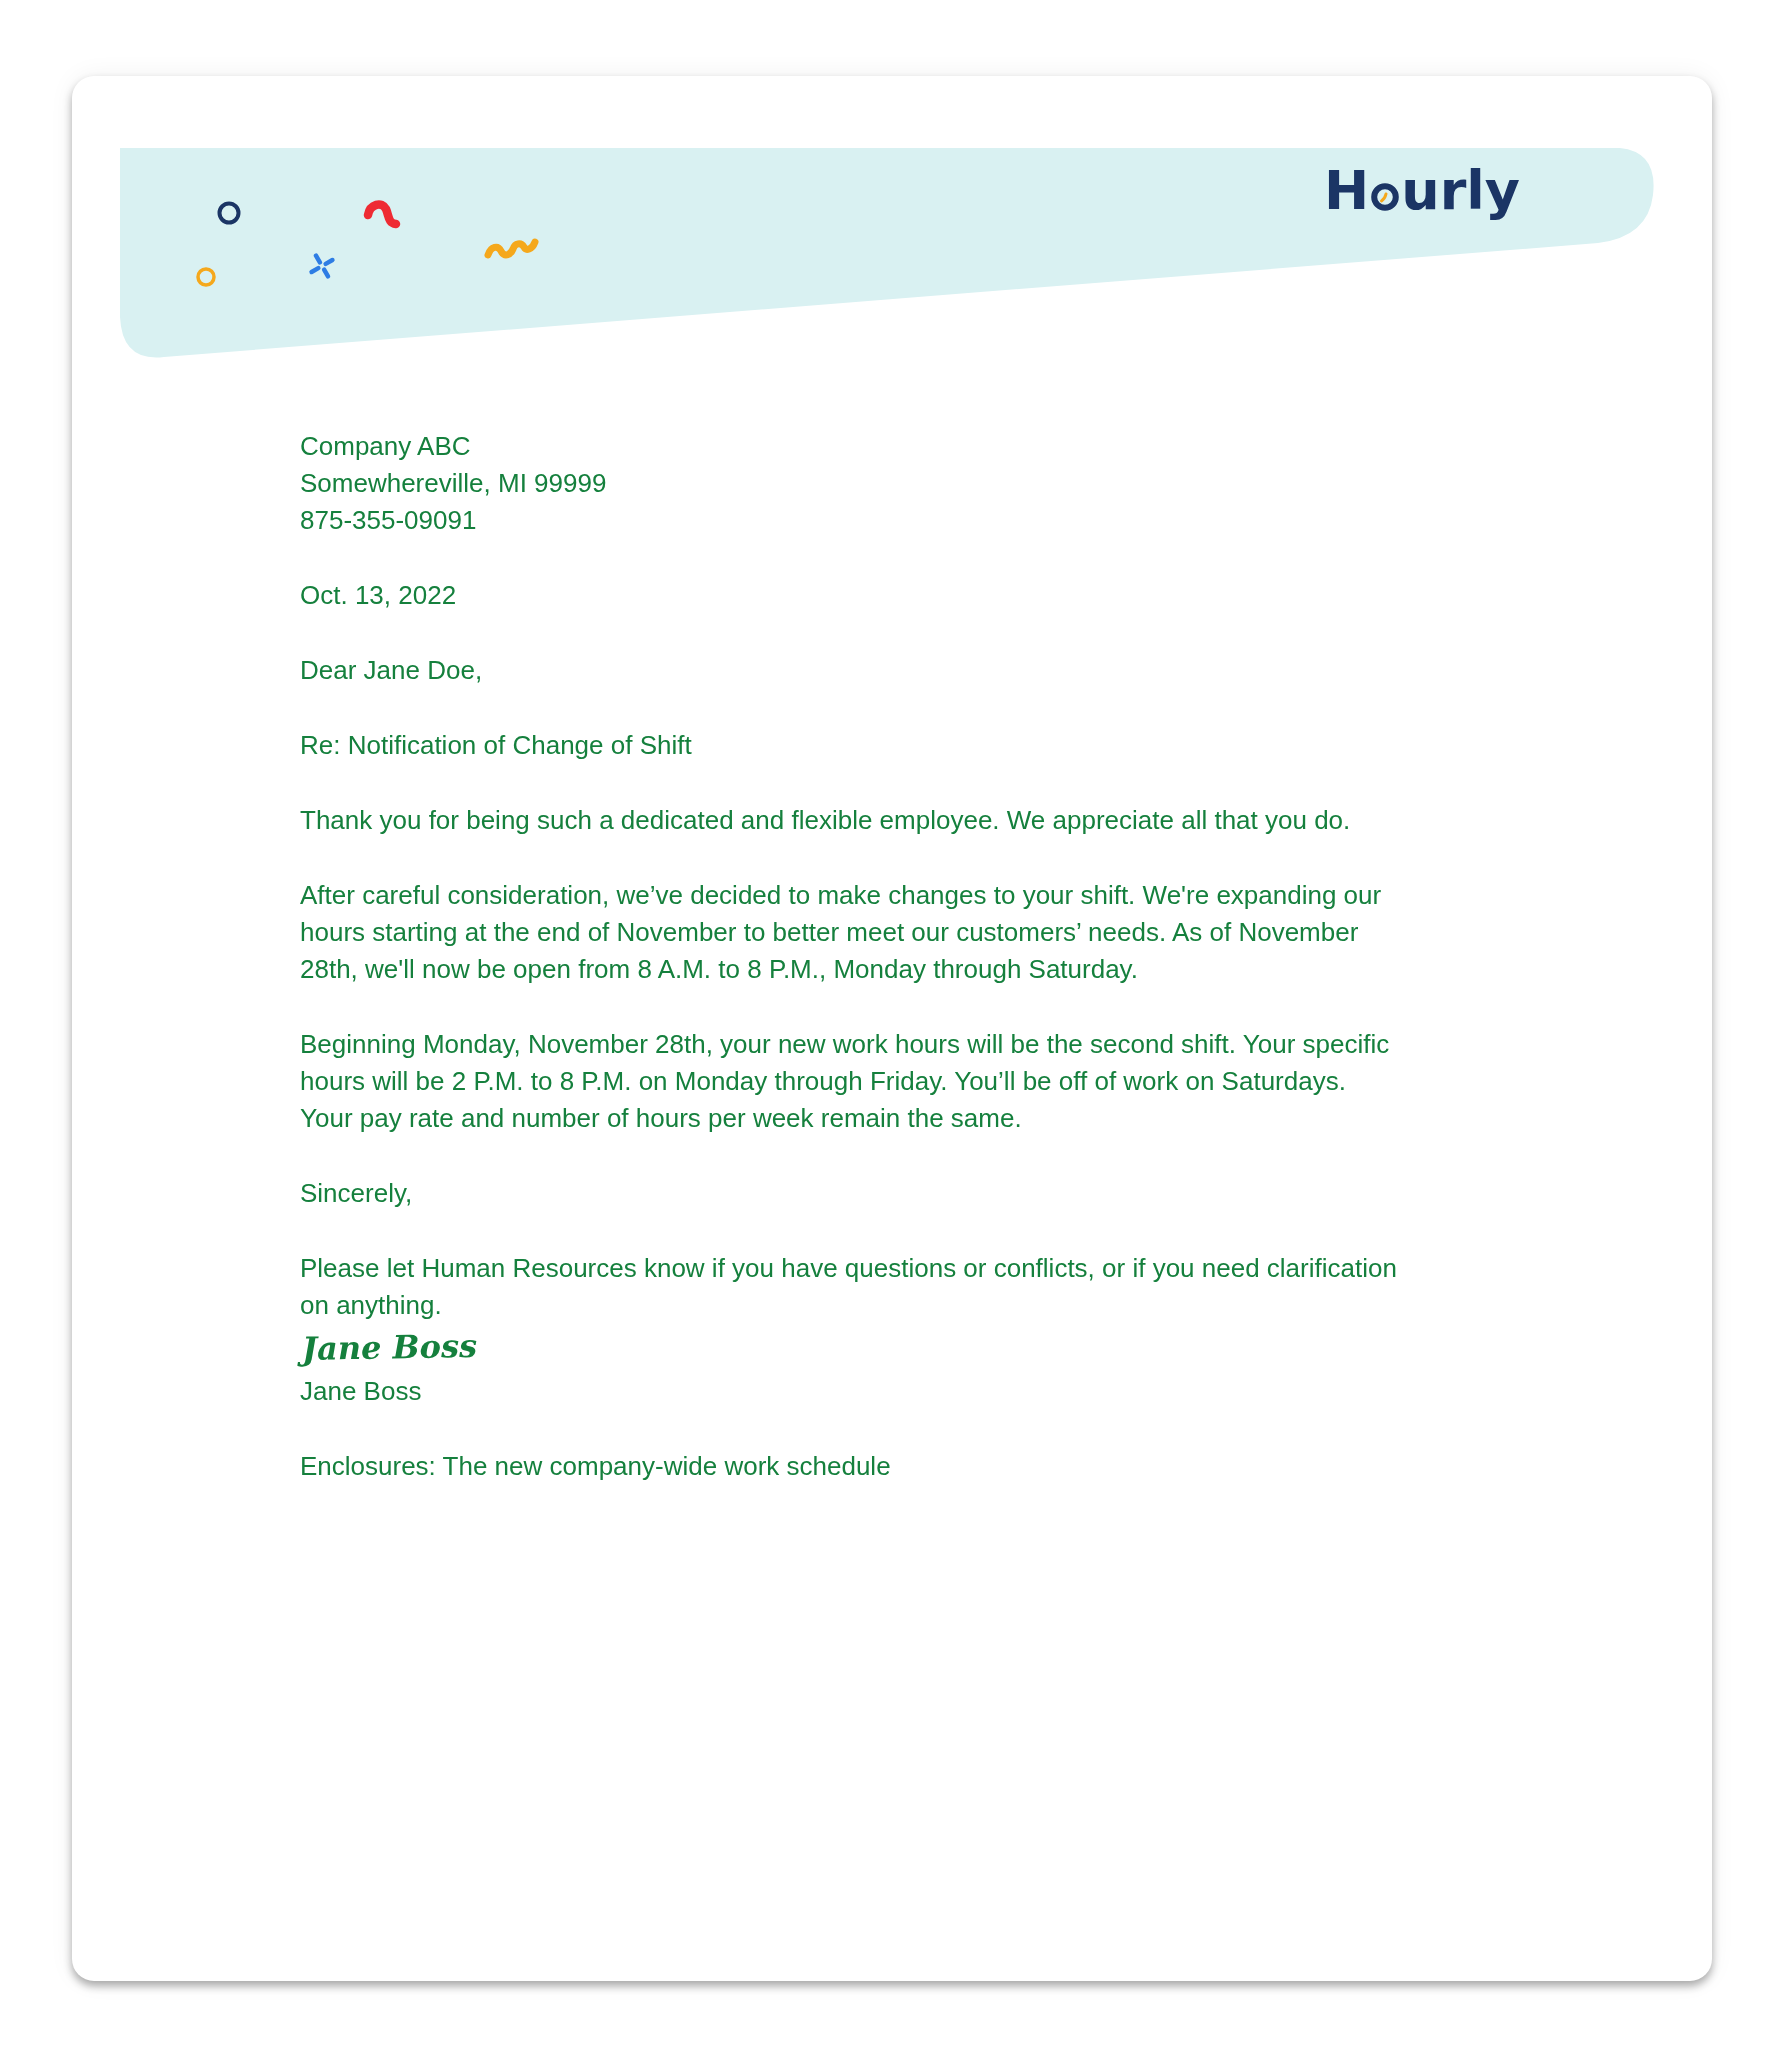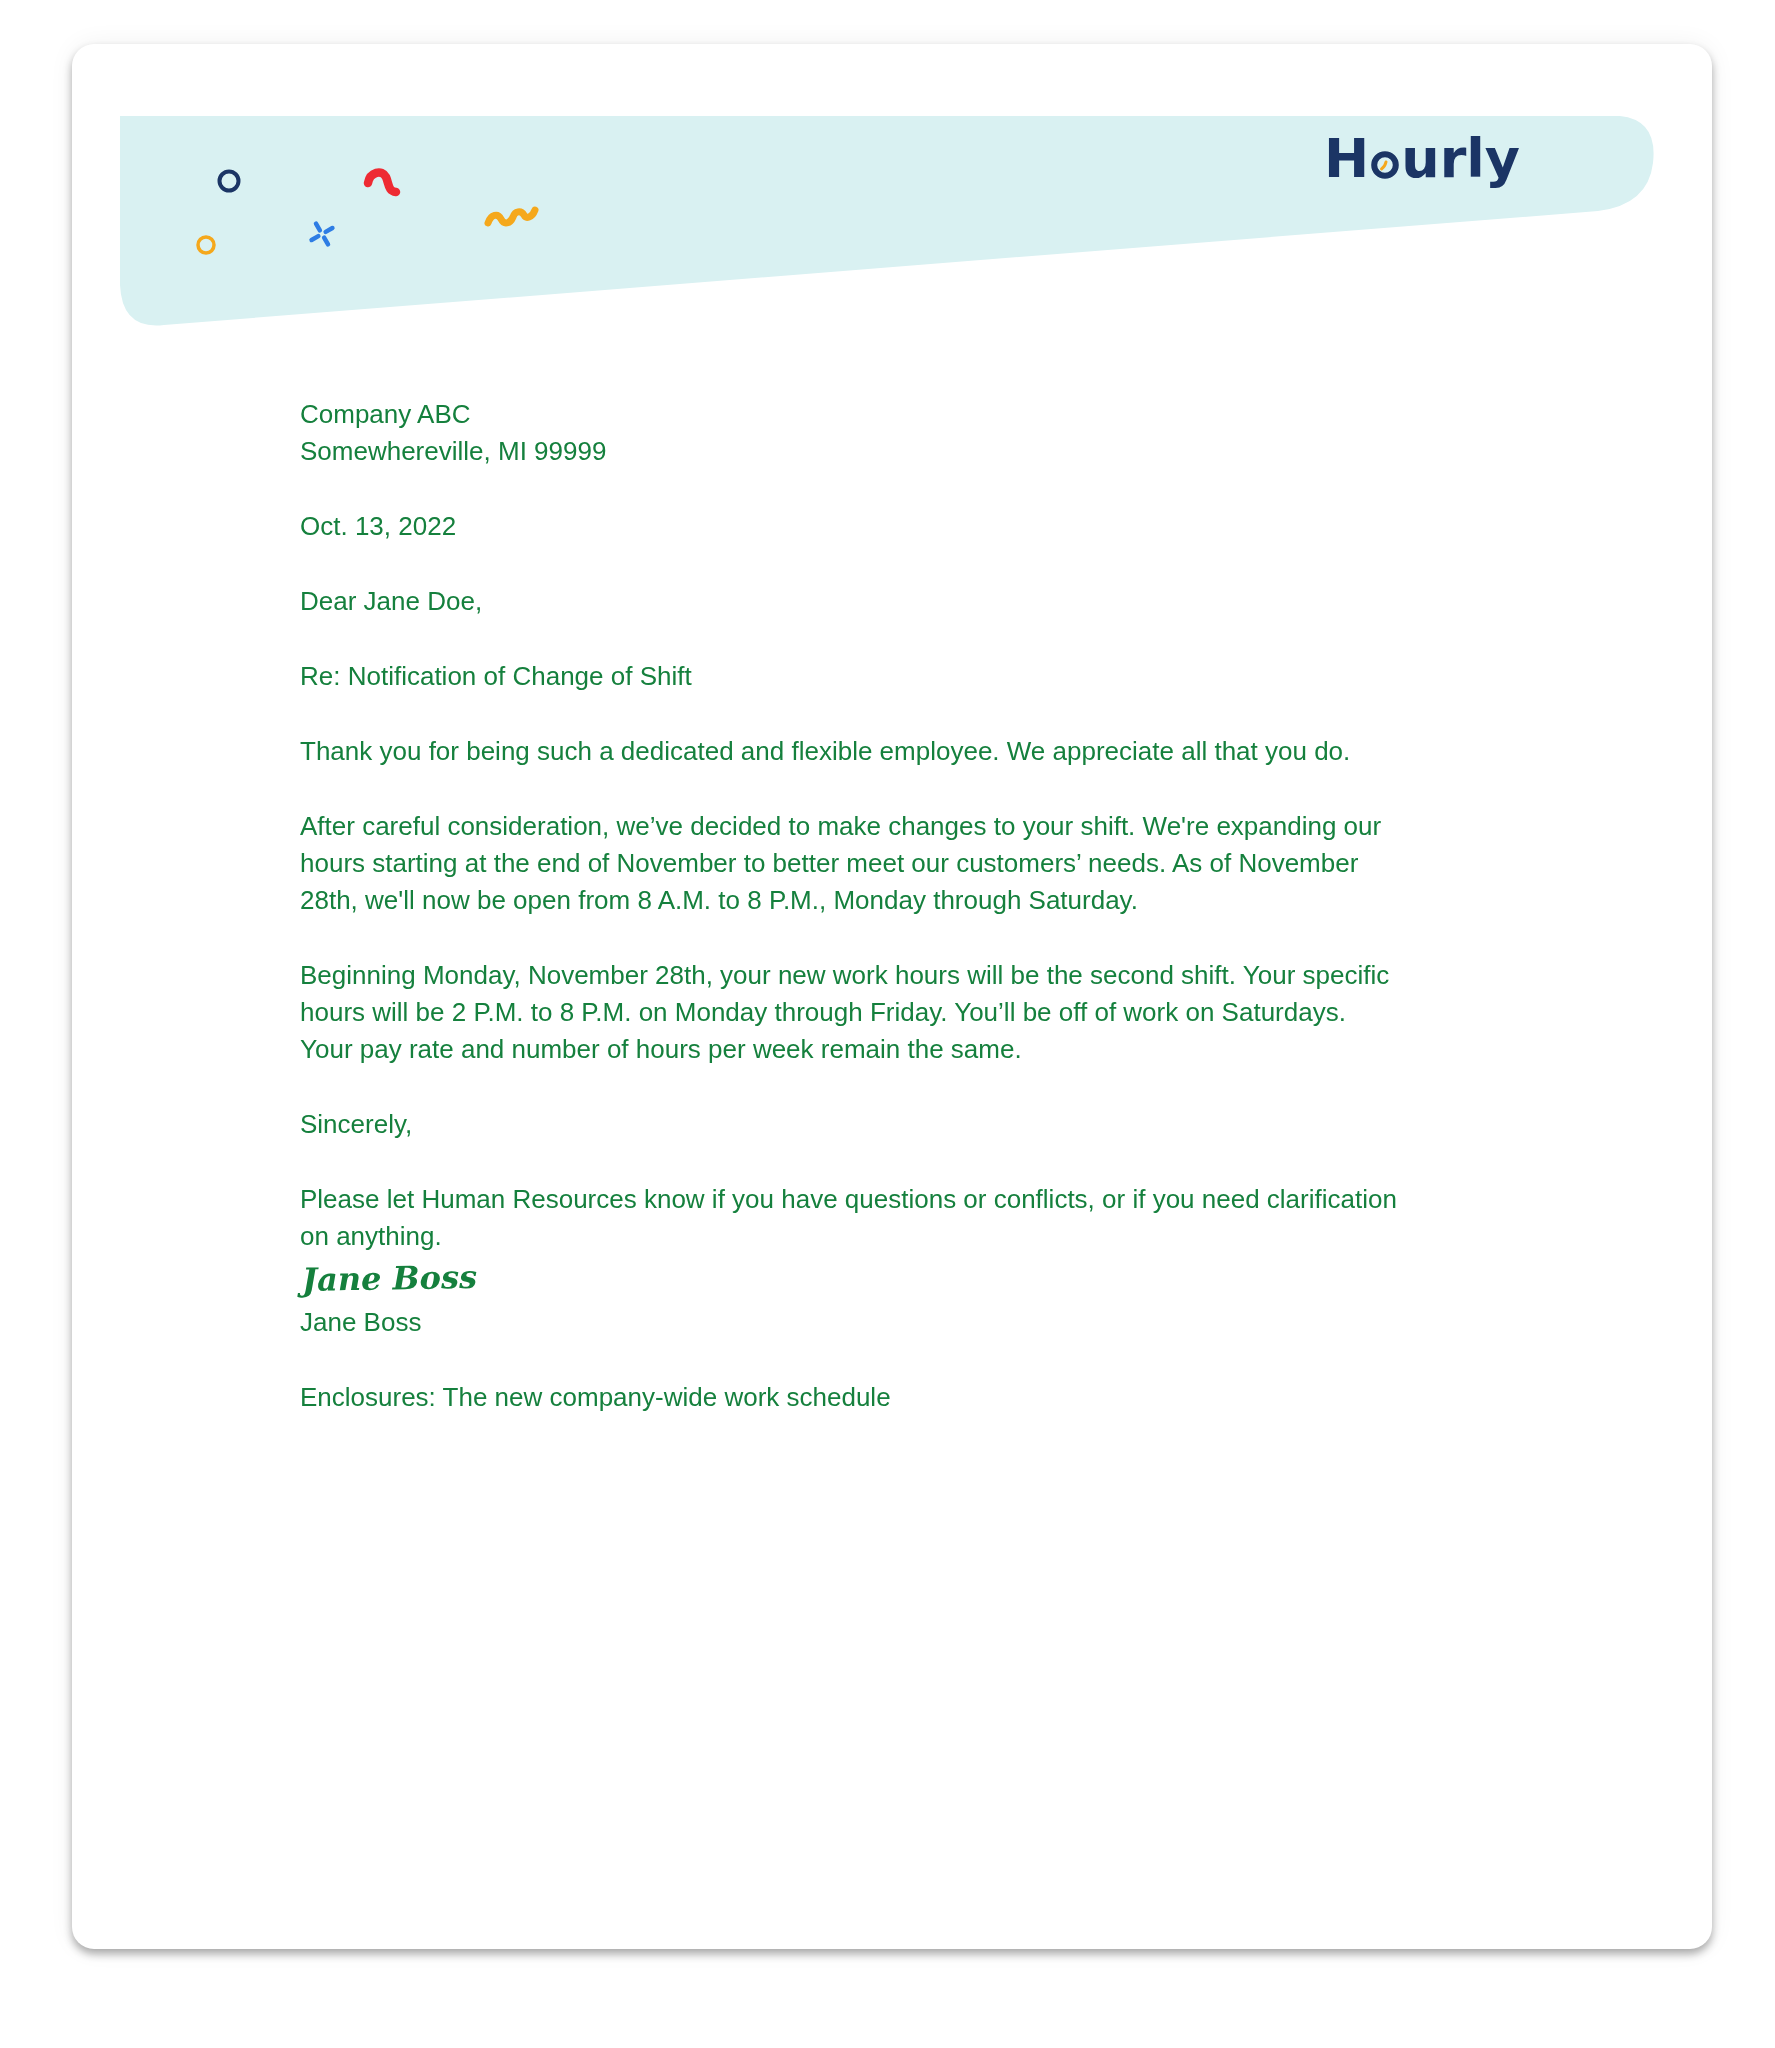--- a/index.html
+++ b/index.html
@@ -6,21 +6,21 @@
     margin: 0;
     padding: 0;
     width: 1775px;
     height: 2048px;
     background: #ffffff;
     font-family: "Liberation Sans", sans-serif;
   }
   .page {
     position: absolute;
     left: 72px;
-    top: 44px;
+    top: 76px;
     width: 1640px;
     height: 1905px;
     background: #ffffff;
     border-radius: 22px;
     box-shadow: 0 5px 9px rgba(0,0,0,0.32), 0 0 26px rgba(0,0,0,0.06);
     overflow: hidden;
   }
   .header-art {
     position: absolute;
     left: 0;
@@ -90,20 +90,21 @@
     <span>H</span><svg width="30" height="32" viewBox="-15 -16 30 32">
         <circle cx="0" cy="1" r="10.8" fill="none" stroke="#1b3565" stroke-width="6"></circle>
         <path d="M1,-2 Q0,2.5 -3.5,5" fill="none" stroke="#f5a81c" stroke-width="3" stroke-linecap="round"></path>
       </svg><span>urly</span>
   </div>
 
   <div class="letter">
     <div class="address">
       <div>Company ABC</div>
       <div>Somewhereville, MI 99999</div>
+      <div>875-355-09091</div>
     </div>
 
     <p>Oct. 13, 2022</p>
     <p>Dear Jane Doe,</p>
     <p>Re: Notification of Change of Shift</p>
 
     <p>Thank you for being such a dedicated and flexible employee. We appreciate all that you do.</p>
     <p>After careful consideration, we’ve decided to make changes to your shift. We're expanding our
 hours starting at the end of November to better meet our customers’ needs. As of November
 28th, we'll now be open from 8 A.M. to 8 P.M., Monday through Saturday.</p>

